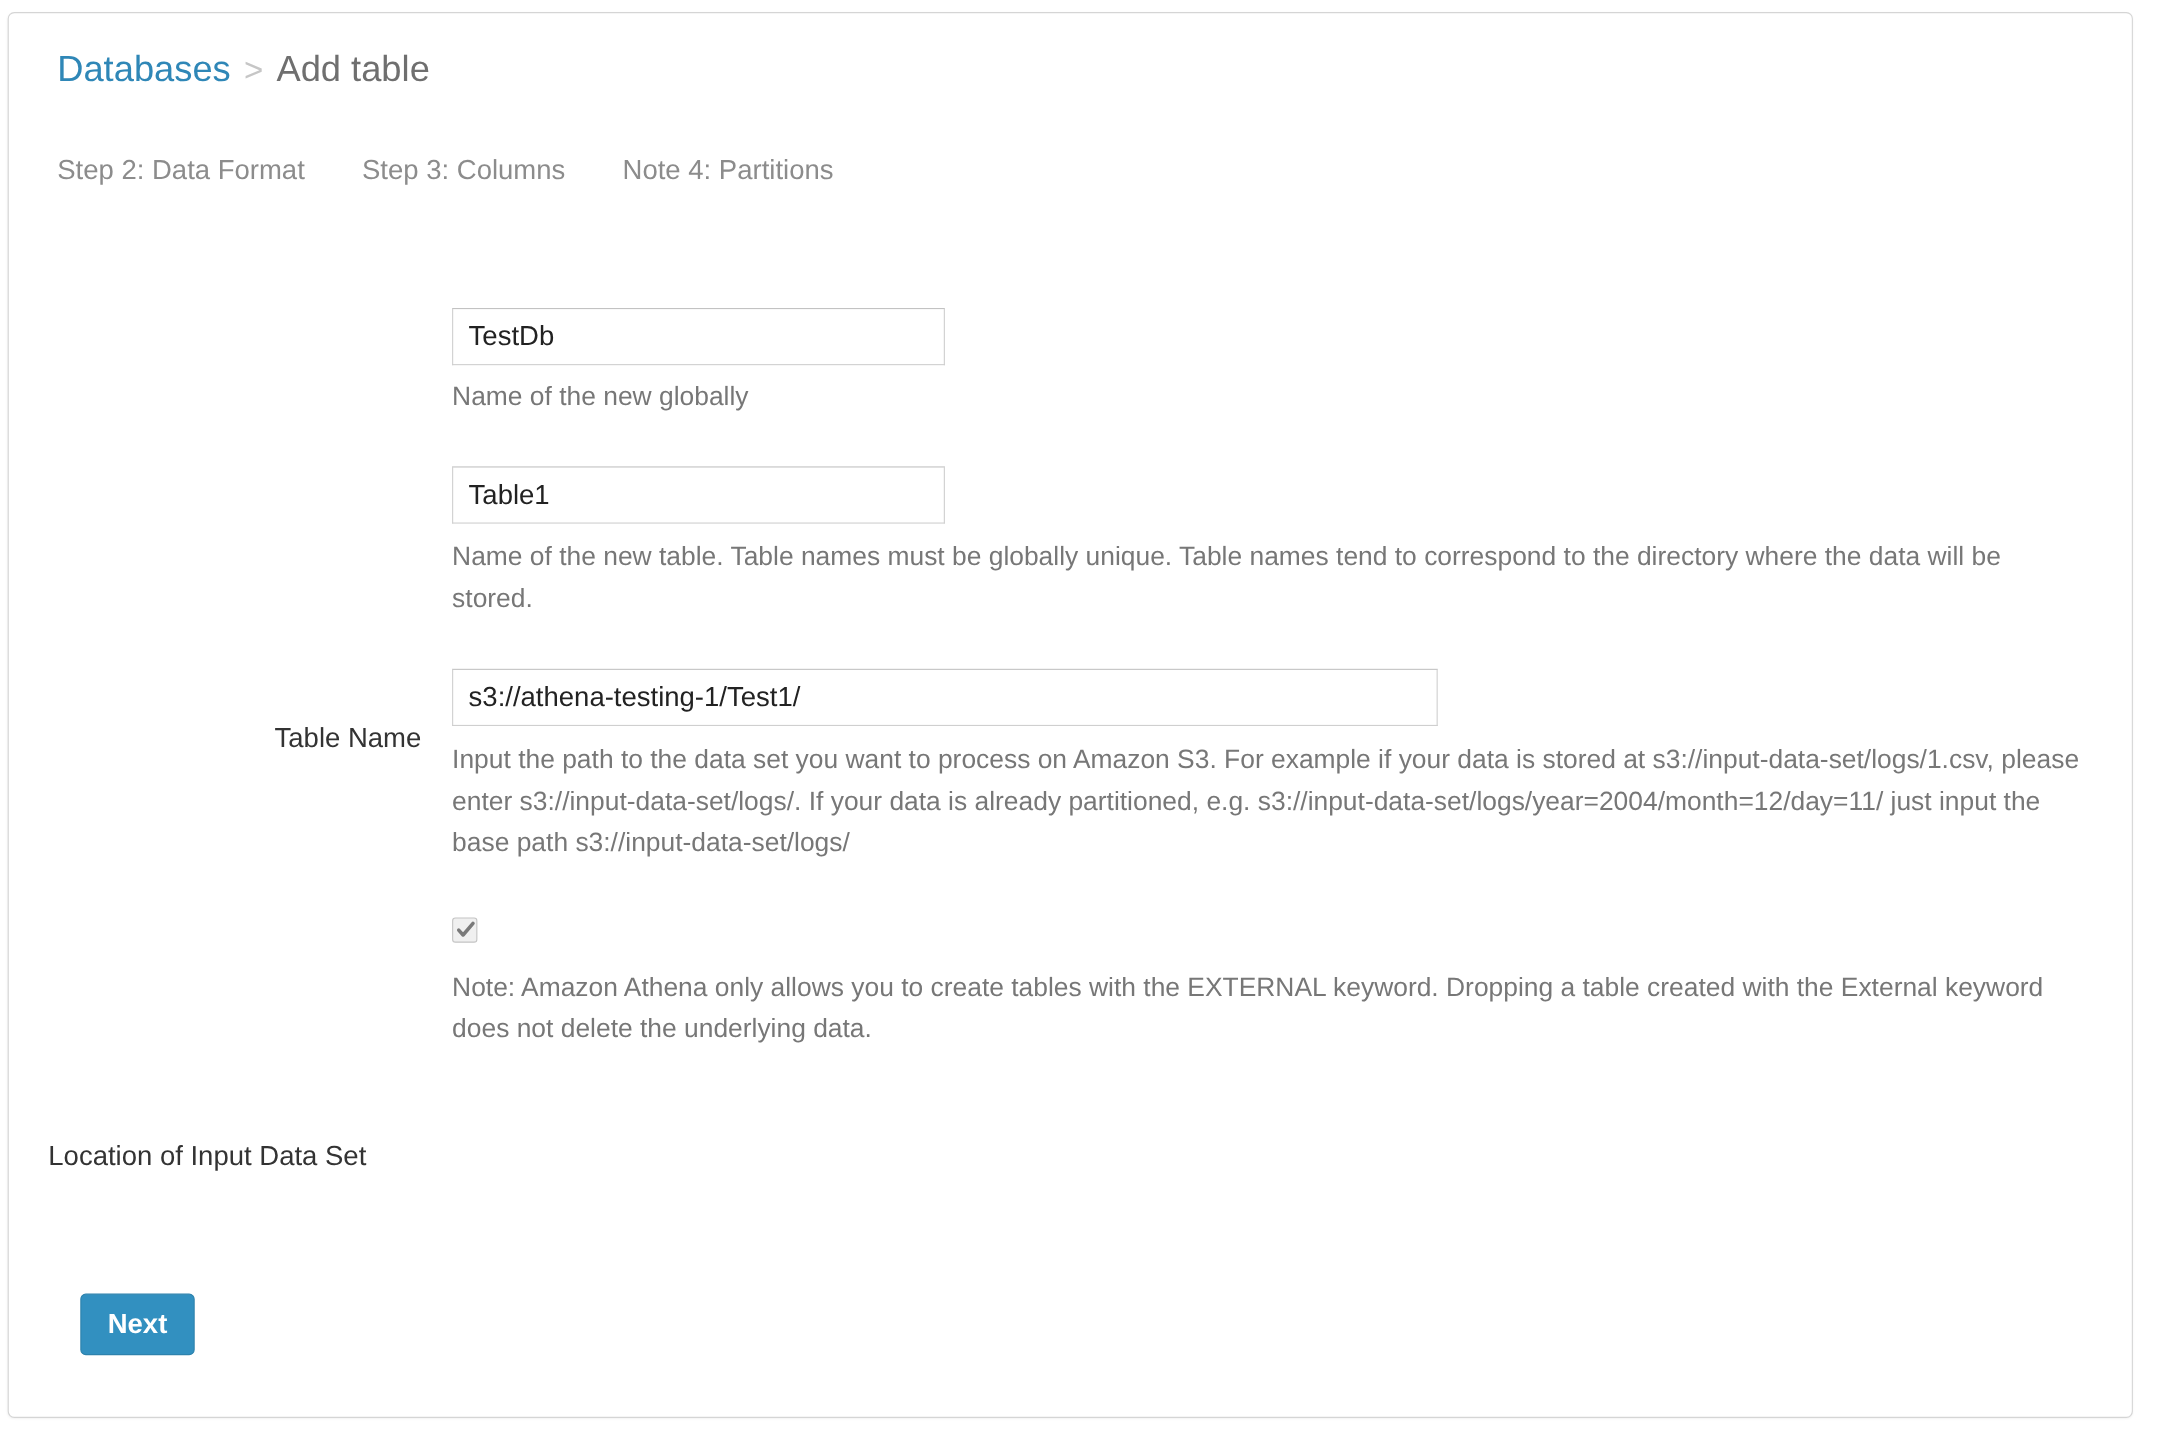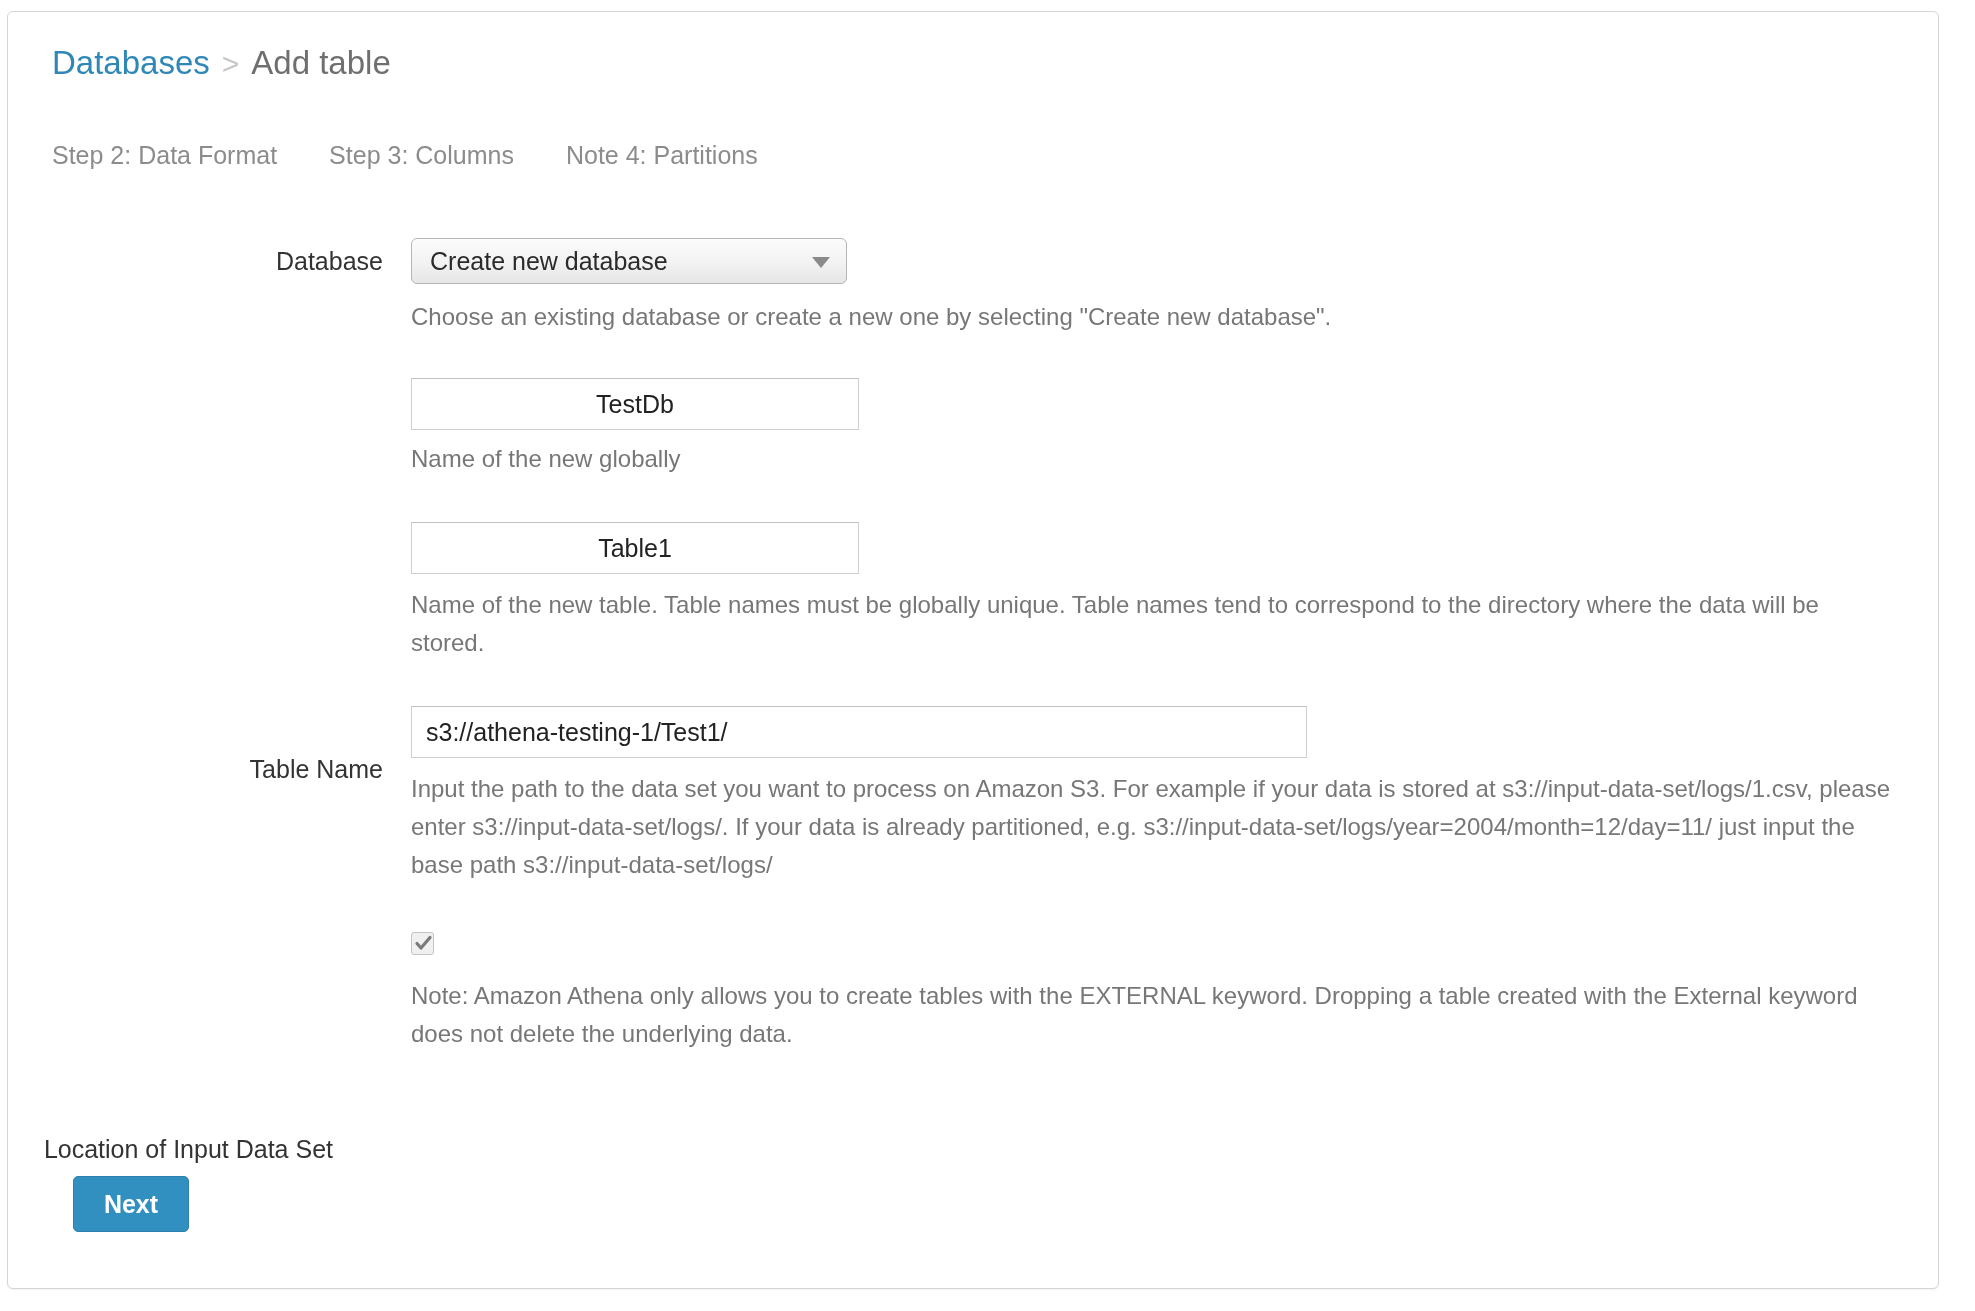--- a/index.html
+++ b/index.html
@@ -153,42 +153,42 @@
     border-top-color: #c2c2c2;
     background: #ffffff;
     font-size: 25px;
     line-height: 50px;
     color: #222222;
     padding: 0 14px;
     font-family: "Liberation Sans", sans-serif;
     outline: none;
     border-radius: 0;
   }
-  .input-narrow { width: 448px; text-align: center; }
+  .input-narrow { width: 448px; }
   .input-wide   { width: 896px; }
 
   
   .checkbox {
     position: relative;
     width: 23px;
     height: 23px;
     box-sizing: border-box;
     border: 1px solid #c4c4c4;
     border-radius: 3px;
     background: #f0f0f0;
     cursor: pointer;
   }
   .checkbox svg { position: absolute; left: 2px; top: 1px; }
 
   
   .btn-next {
     position: absolute;
     left: 65px;
     top: 1164px;
-    width: 116px;
+    width: 104px;
     height: 56px;
     background: #3290c0;
     border: 1px solid #2d82ad;
     border-radius: 5px;
     color: #ffffff;
     font-size: 25px;
     font-weight: bold;
     line-height: 54px;
     text-align: center;
     cursor: pointer;
@@ -218,30 +218,20 @@
   </div>
 
   <div class="tabs">
     <div class="tab">Step 2: Data Format</div>
     <div class="tab">Step 3: Columns</div>
     <div class="tab">Note 4: Partitions</div>
   </div>
 
   <div class="form">
 
-    <div class="field-row">
-      <div class="field-label" style="top:8px;">Database</div>
-      <div class="field-ctrl">
-        <div class="select-box sp-db-select">
-          <span class="select-value">Create new database</span>
-          <span class="select-arrow"></span>
-        </div>
-        <div class="help-text sp-db-help">Choose an existing database or create a new one by selecting "Create new database".</div>
-      </div>
-    </div>
 
     <div class="field-row">
       <div class="field-ctrl">
         <input class="text-input input-narrow sp-dbname" type="text" value="TestDb" style="">
         <div class="help-text sp-dbname-help">Name of the new globally</div>
       </div>
     </div>
 
     <div class="field-row">
       <div class="field-label" style="top:200px;margin-top:32px;">Table Name</div>

